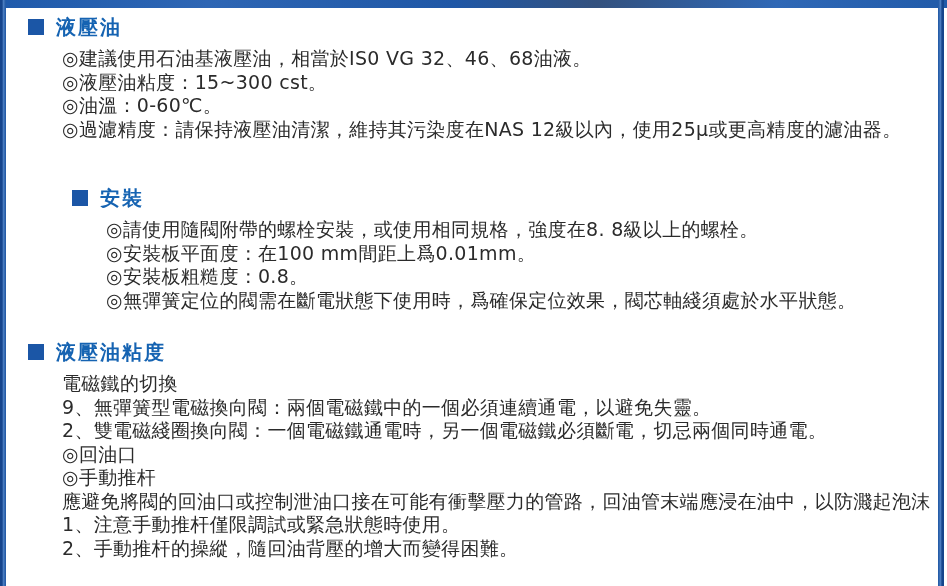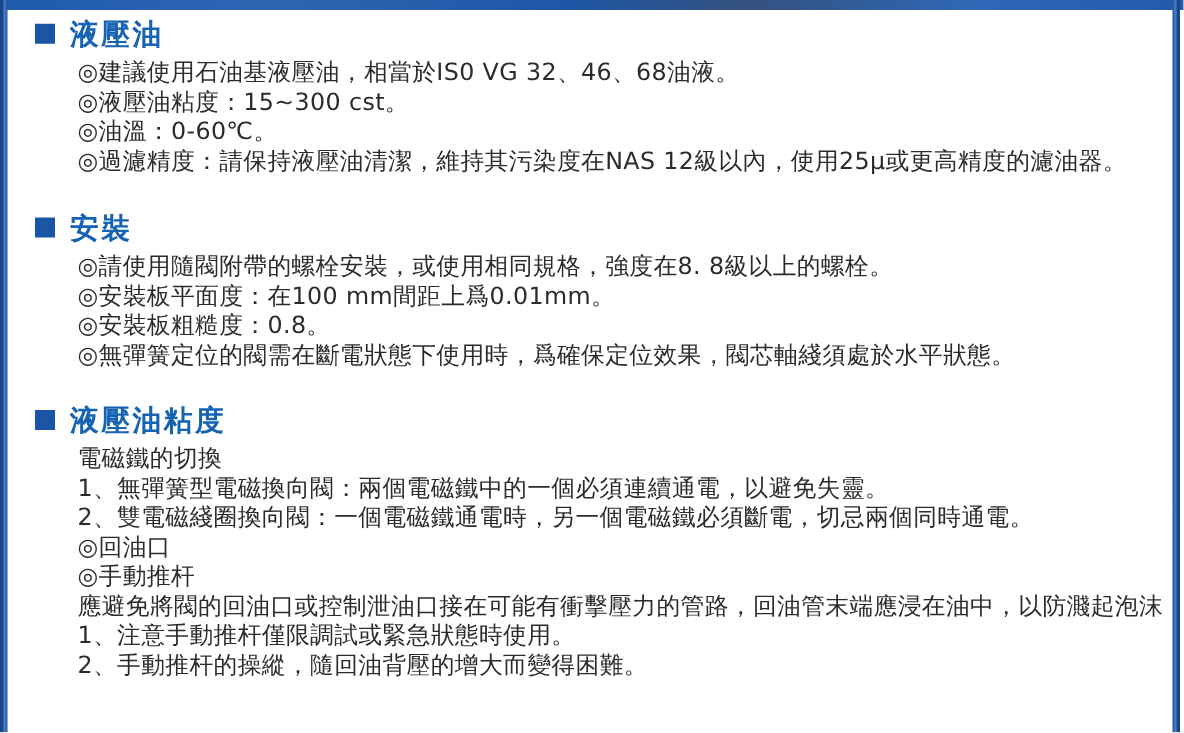--- a/index.html
+++ b/index.html
@@ -36,30 +36,30 @@
   }
   .content {
     position: absolute;
     top: 8px; left: 6px;
     width: 935px;
     padding-top: 4px;
     box-sizing: border-box;
   }
   section { margin: 0; }
   .sec-gap-1 { margin-top: 0; }
-  .sec-gap-2 { margin-top: 26px; }
+  .sec-gap-2 { margin-top: 42px; padding-left: 44px; }
   .sec-gap-3 { margin-top: 25px; }
   .sec-title {
     display: flex;
     align-items: center;
     gap: 12px;
     margin: 0 0 5px 22px;
     height: 30px;
     color: #1563b2;
-    font-size: 23px;
+    font-size: 20px;
     font-weight: bold;
     letter-spacing: 2px;
   }
   .sq {
     display: inline-block;
     width: 16px; height: 16px;
     background: #1b56a6;
     flex: 0 0 auto;
   }
   .lines { margin-left: 56px; }
@@ -108,21 +108,21 @@
       </div>
     </section>
 
     <section class="sec-gap-3">
       <h2 class="sec-title">
         <span class="sq"></span>
         <span>液壓油粘度</span>
       </h2>
       <div class="lines">
         <p>電磁鐵的切換</p>
-        <p>1、無彈簧型電磁換向閥：兩個電磁鐵中的一個必須連續通電，以避免失靈。</p>
+        <p>9、無彈簧型電磁換向閥：兩個電磁鐵中的一個必須連續通電，以避免失靈。</p>
         <p>2、雙電磁綫圈換向閥：一個電磁鐵通電時，另一個電磁鐵必須斷電，切忌兩個同時通電。</p>
         <p>◎回油口</p>
         <p>◎手動推杆</p>
         <p>應避免將閥的回油口或控制泄油口接在可能有衝擊壓力的管路，回油管末端應浸在油中，以防濺起泡沫</p>
         <p>1、注意手動推杆僅限調試或緊急狀態時使用。</p>
         <p>2、手動推杆的操縱，隨回油背壓的增大而變得困難。</p>
       </div>
     </section>
 
   </div>

